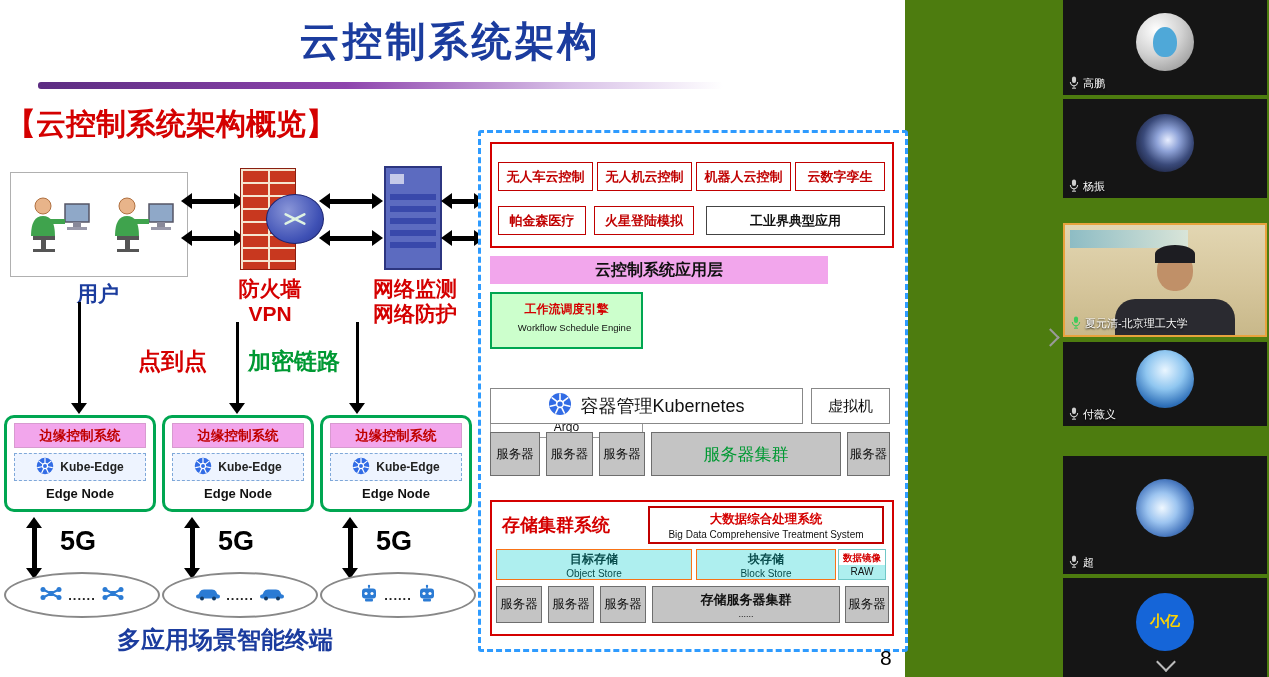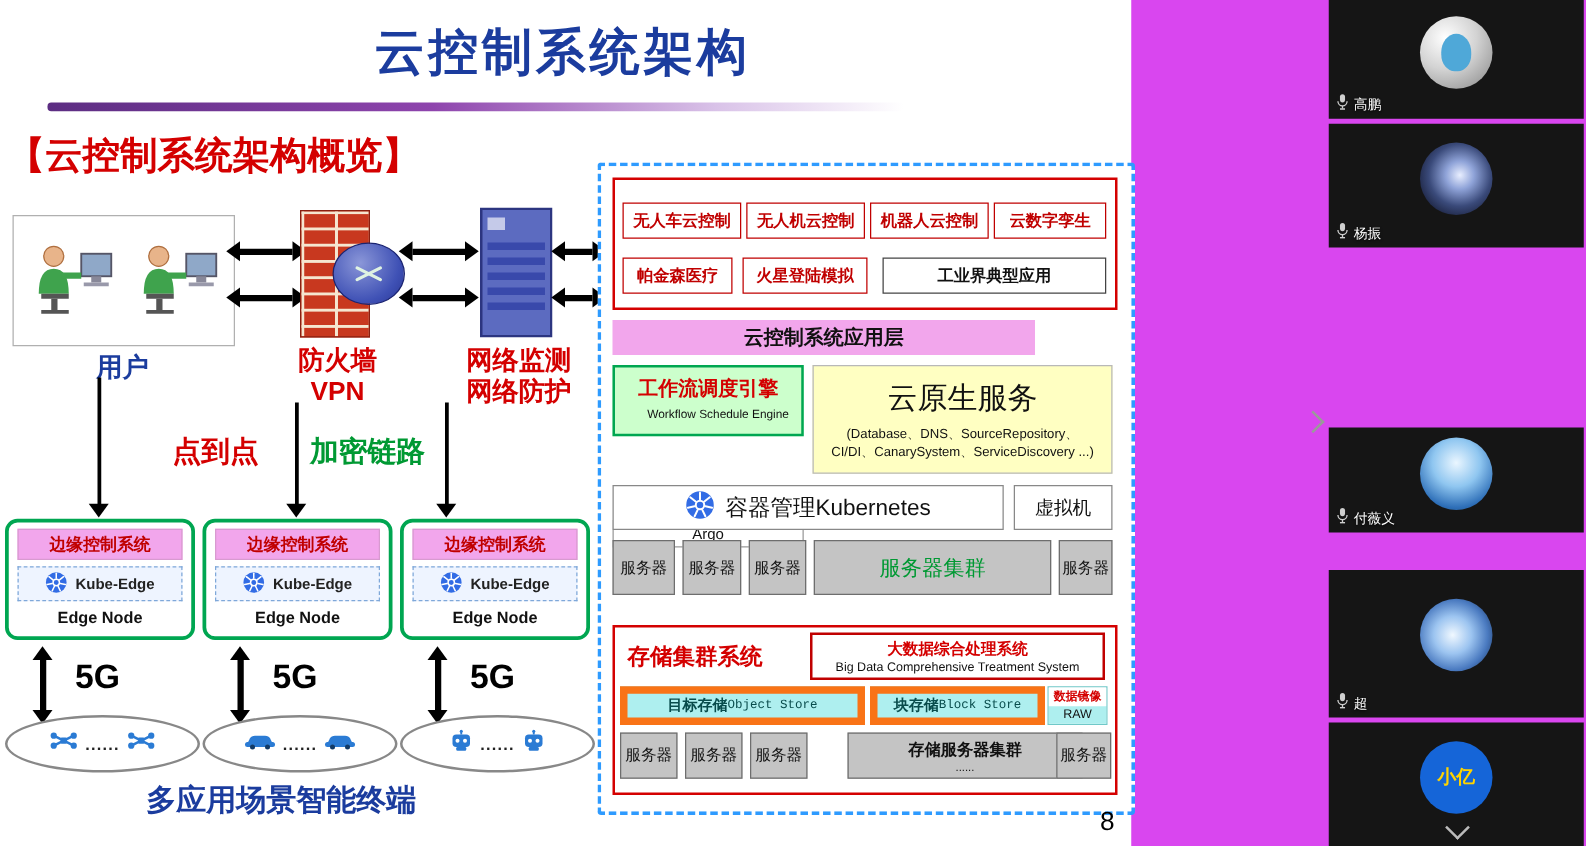--- a/index.html
+++ b/index.html
@@ -1,16 +1,16 @@
 <!DOCTYPE html>
 <html><head>
 <meta charset="utf-8">
 <style>
   html,body{margin:0;padding:0;background:#000;}
-  .screen{position:relative;width:1269px;height:677px;background:#d946ef;overflow:hidden;
+  .screen{position:relative;width:1269px;height:677px;background:#4d7c0f;overflow:hidden;
           font-family:"Liberation Sans","DejaVu Sans",sans-serif;}
   .abs{position:absolute;}
   .slide{position:absolute;left:0;top:0;width:905px;height:677px;background:#fff;}
 
   
   .slide-title{left:0;top:14px;width:900px;text-align:center;font-size:40px;font-weight:bold;
                color:#1B3C9E;letter-spacing:3px;}
   .title-underline{left:38px;top:82px;width:685px;height:7px;border-radius:3px;
                background:linear-gradient(90deg,#5C2D82 0%,#8E44AD 45%,#D9C2E8 78%,#ffffff 100%);}
   .overview-heading{left:6px;top:104px;font-size:30px;font-weight:bold;color:#D40000;}
@@ -59,35 +59,35 @@
   .dashed-box{left:478px;top:130px;width:424px;height:516px;border:3px dashed #2E9BFF;border-radius:3px;background:#fff;}
   .red-frame{border:2px solid #D40000;background:#fff;}
   .app-red{position:absolute;border:1px solid #C00000;color:#C00000;font-weight:bold;font-size:13px;
      background:#fff;display:flex;align-items:center;justify-content:center;}
   .app-black{position:absolute;border:1px solid #444;color:#111;font-weight:600;font-size:13px;
      background:#fff;display:flex;align-items:center;justify-content:center;}
   .app-layer{left:490px;top:256px;width:338px;height:28px;background:#F2A6EC;display:flex;
      align-items:center;justify-content:center;font-size:16px;font-weight:bold;color:#111;}
   .workflow{left:490px;top:292px;width:153px;height:57px;background:#CCFFCC;border:2px solid #00A651;
      box-sizing:border-box;text-align:center;}
-  .workflow .t{font-size:16px;color:#D40000;font-weight:bold;margin-top:7px;}
+  .workflow .t{font-size:12px;color:#D40000;font-weight:bold;margin-top:7px;}
   .workflow .s{font-size:9.5px;color:#111;margin-top:4px;padding-left:16px;}
   .argo{left:490px;top:376px;width:153px;height:22px;border:1px solid #999;background:#fff;
      display:flex;align-items:center;justify-content:center;font-size:12px;color:#111;box-sizing:border-box;margin-top:40px;}
   .cloud-native{left:650px;top:292px;width:240px;height:87px;background:#FFFFC2;border:1px solid #b8b8b8;
      box-sizing:border-box;text-align:center;}
   .cloud-native .t{font-size:24px;color:#111;margin-top:9px;font-weight:500;}
   .cloud-native .s{font-size:10.5px;color:#111;margin:6px 10px 0;line-height:1.4;}
   .plainbox{position:absolute;border:1.5px solid #888;background:#fff;display:flex;align-items:center;
      justify-content:center;gap:8px;box-sizing:border-box;}
   .srv{position:absolute;background:#C4C4C4;border:1px solid #6e6e6e;display:flex;flex-direction:column;
      align-items:center;justify-content:center;font-size:12.5px;color:#111;box-sizing:border-box;}
   .srv.cluster1{font-size:17px;font-weight:normal;color:#009933;}
-  .cyan{position:absolute;background:#AEEFEF;border:6px solid #f97316;display:flex;flex-direction:row;
-     align-items:center;justify-content:center;box-sizing:border-box;color:#084c4c;font-family:Liberation Mono, monospace;}
+  .cyan{position:absolute;background:#AEEFEF;border:1px solid #f97316;display:flex;flex-direction:column;
+     align-items:center;justify-content:center;box-sizing:border-box;color:#084c4c;}
   .cyan .l1{font-size:12px;font-weight:bold;}
   .cyan .l2{font-size:10px;}
   .mirror{position:absolute;border:1px solid #70c8c8;box-sizing:border-box;text-align:center;}
   .mirror .m1{background:#fff;font-size:9.5px;color:#D40000;font-weight:bold;height:15px;line-height:15px;}
   .mirror .m2{background:#AEEFEF;font-size:10px;color:#111;height:14px;line-height:14px;}
   .bigdata{left:648px;top:506px;width:236px;height:38px;border:2px solid #C00000;background:#fff;
      box-sizing:border-box;text-align:center;}
   .bigdata .b1{font-size:12.5px;color:#D40000;font-weight:bold;margin-top:3px;}
   .bigdata .b2{font-size:10px;color:#111;margin-top:1px;}
   .page-number{left:880px;top:646px;font-size:21px;color:#000;}
@@ -351,24 +351,20 @@
     <div class="app-black" style="left:706px;top:206px;width:177px;height:27px;">工业界典型应用</div>
 
     <div class="abs app-layer">云控制系统应用层</div>
 
     <div class="abs workflow">
       <div class="t">工作流调度引擎</div>
       <div class="s">Workflow Schedule Engine</div>
     </div>
     <div class="abs argo">Argo</div>
 
-    <div class="abs cloud-native">
-      <div class="t">云原生服务</div>
-      <div class="s">(Database、DNS、SourceRepository、CI/DI、CanarySystem、ServiceDiscovery ...)</div>
-    </div>
 
     <div class="plainbox" style="left:490px;top:388px;width:313px;height:36px;">
       <span><svg width="24" height="24" viewBox="0 0 24 24">
             <circle cx="12" cy="12" r="11" fill="#326CE5"></circle>
             <circle cx="12" cy="12" r="3.4" fill="none" stroke="#fff" stroke-width="1.6"></circle>
             <g stroke="#fff" stroke-width="1.6" stroke-linecap="round">
               <line x1="12" y1="7.5" x2="12" y2="2"></line>
               <line x1="15.5" y1="9.2" x2="19.8" y2="5.8"></line>
               <line x1="16.4" y1="13" x2="21.7" y2="14.2"></line>
               <line x1="13.95" y1="16.05" x2="16.3" y2="21"></line>
@@ -403,21 +399,21 @@
       <div class="l2">Block Store</div>
     </div>
     <div class="mirror" style="left:838px;top:549px;width:48px;height:31px;">
       <div class="m1">数据镜像</div>
       <div class="m2">RAW</div>
     </div>
 
     <div class="srv" style="left:496px;top:586px;width:46px;height:37px;">服务器</div>
     <div class="srv" style="left:548px;top:586px;width:46px;height:37px;">服务器</div>
     <div class="srv" style="left:600px;top:586px;width:46px;height:37px;">服务器</div>
-    <div class="srv" style="left:652px;top:586px;width:188px;height:37px;margin-left:26px;">
+    <div class="srv" style="left:652px;top:586px;width:188px;height:37px;">
       <div style="font-size:13px;font-weight:bold;">存储服务器集群</div>
       <div style="font-size:9px;">......</div>
     </div>
     <div class="srv" style="left:845px;top:586px;width:44px;height:37px;">服务器</div>
 
     <div class="abs page-number">8</div>
   </div>
 
   <div class="chev-right"></div>
 
@@ -440,20 +436,34 @@
       <span class="mic"><svg width="10" height="13" viewBox="0 0 12 16" fill="currentColor" stroke="currentColor">
             <rect x="3.5" y="0.5" width="5" height="8" rx="2.5" stroke="none"></rect>
             <path d="M1.5 7.5 a4.5 4.5 0 0 0 9 0" fill="none" stroke-width="1.3"></path>
             <line x1="6" y1="12" x2="6" y2="14.5" stroke-width="1.3"></line>
             <line x1="3.5" y1="15" x2="8.5" y2="15" stroke-width="1.3"></line>
           </svg></span>
       <span>杨振</span>
     </div>
   </div>
 
+  <div class="tile video-tile" style="top:223px;height:114px;">
+    <div class="v-banner"></div>
+    <div class="v-head"></div>
+    <div class="v-body"></div>
+    <div class="namebar">
+      <span class="mic mic-active"><svg width="10" height="13" viewBox="0 0 12 16" fill="currentColor" stroke="currentColor">
+            <rect x="3.5" y="0.5" width="5" height="8" rx="2.5" stroke="none"></rect>
+            <path d="M1.5 7.5 a4.5 4.5 0 0 0 9 0" fill="none" stroke-width="1.3"></path>
+            <line x1="6" y1="12" x2="6" y2="14.5" stroke-width="1.3"></line>
+            <line x1="3.5" y1="15" x2="8.5" y2="15" stroke-width="1.3"></line>
+          </svg></span>
+      <span>夏元清-北京理工大学</span>
+    </div>
+  </div>
 
   <div class="tile" style="top:342px;height:84px;">
     <div class="avatar av4"></div>
     <div class="namebar">
       <span class="mic"><svg width="10" height="13" viewBox="0 0 12 16" fill="currentColor" stroke="currentColor">
             <rect x="3.5" y="0.5" width="5" height="8" rx="2.5" stroke="none"></rect>
             <path d="M1.5 7.5 a4.5 4.5 0 0 0 9 0" fill="none" stroke-width="1.3"></path>
             <line x1="6" y1="12" x2="6" y2="14.5" stroke-width="1.3"></line>
             <line x1="3.5" y1="15" x2="8.5" y2="15" stroke-width="1.3"></line>
           </svg></span>

